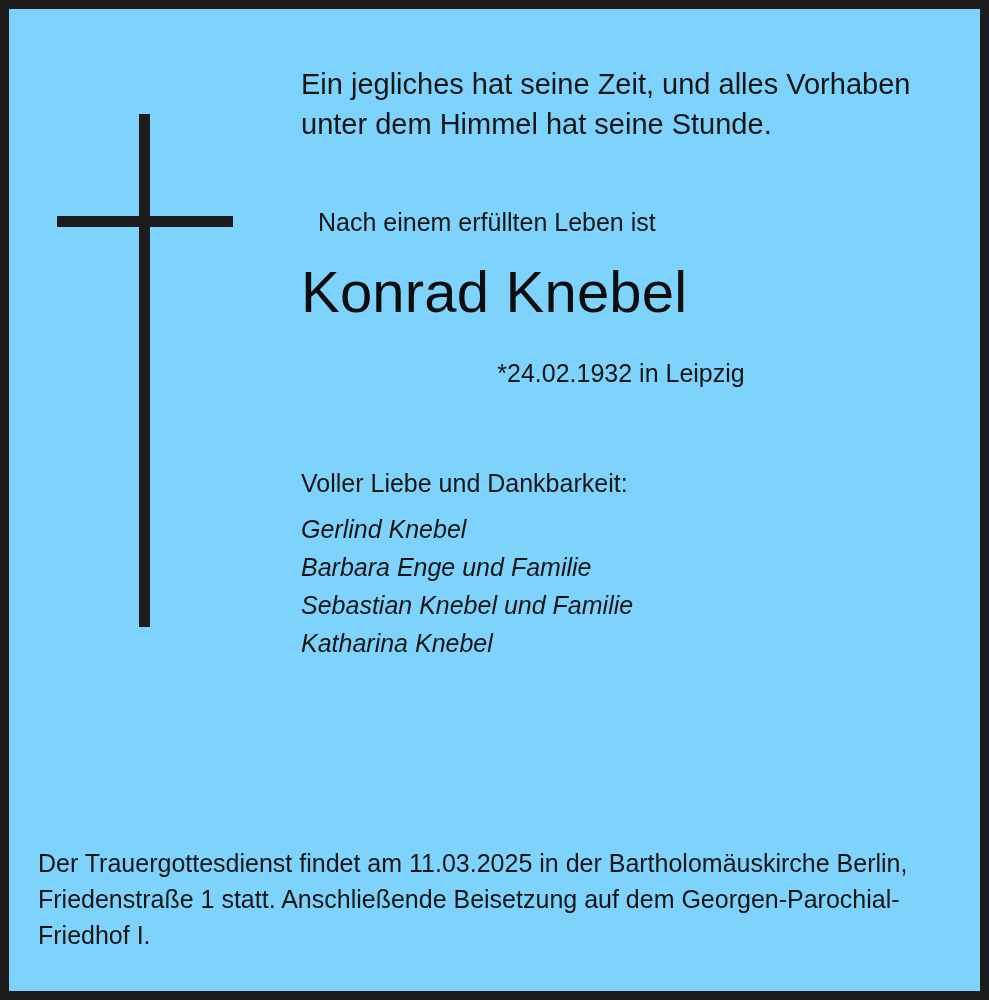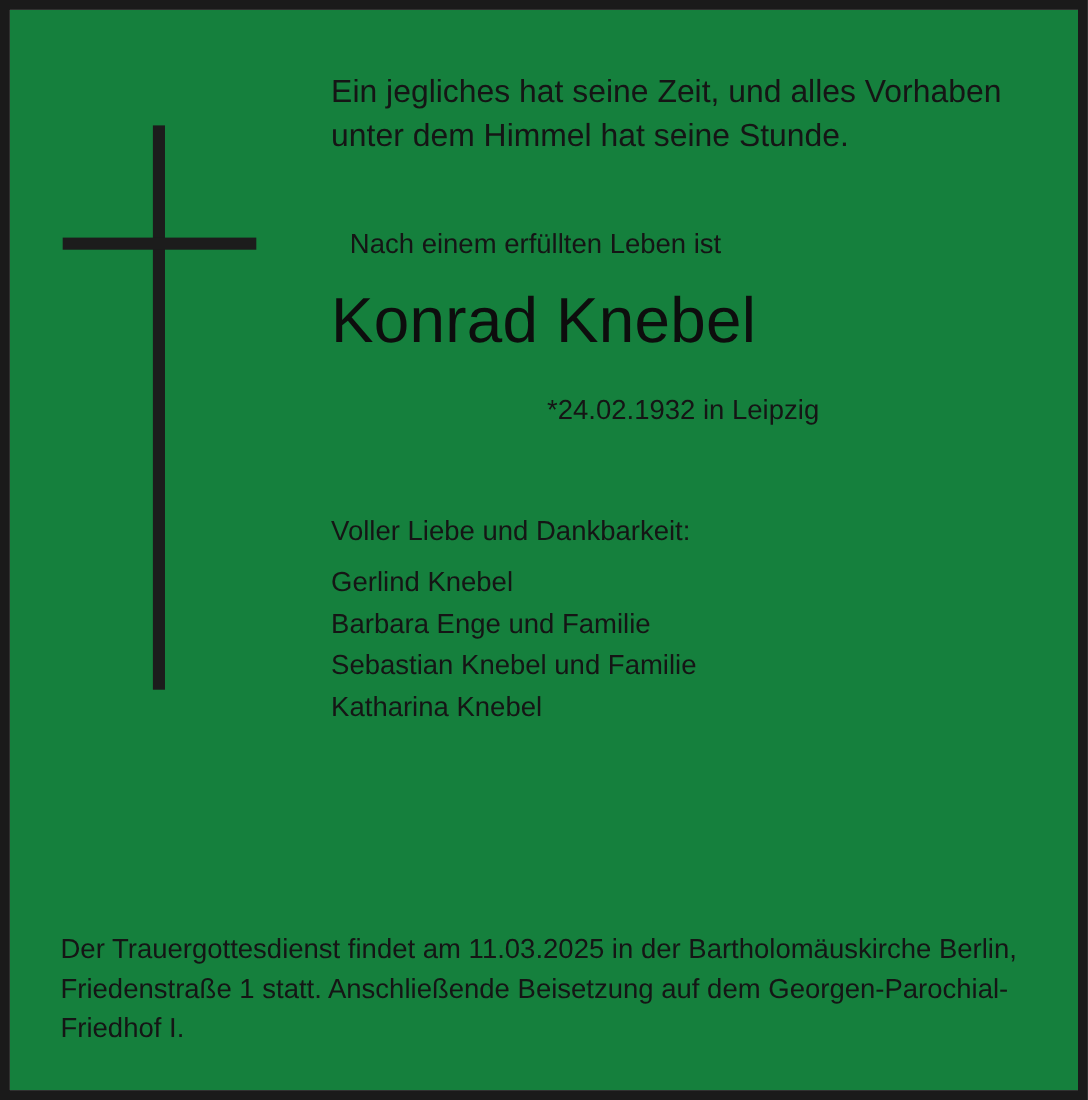--- a/index.html
+++ b/index.html
@@ -18,21 +18,21 @@
     background: #ffffff;
     border: 9px solid #1a1a1a;
     overflow: hidden;
   }
   .inner {
     position: absolute;
     left: 0;
     top: 0;
     right: 0;
     bottom: 0;
-    background: #15803d;
+    background: #7dd3fc;
   }
   
   .cross {
     position: absolute;
     left: 48px;
     top: 105px;
     width: 180px;
     height: 520px;
   }
   .cross .vbar {
@@ -89,29 +89,30 @@
     text-align: center;
   }
   .thanks-label {
     font-size: 25px;
     line-height: 34px;
     color: #151515;
     margin: 72px 0 0 0;
   }
   .family {
     margin: 10px 0 0 0;
+    font-style: italic;
   }
   .family div {
     font-size: 25px;
     line-height: 38px;
     color: #151515;
   }
   .footer {
     position: absolute;
-    left: 46px;
+    left: 29px;
     right: 46px;
     top: 836px;
     font-size: 25px;
     line-height: 36px;
     color: #151515;
   }
 </style>
 </head>
 <body>
 

